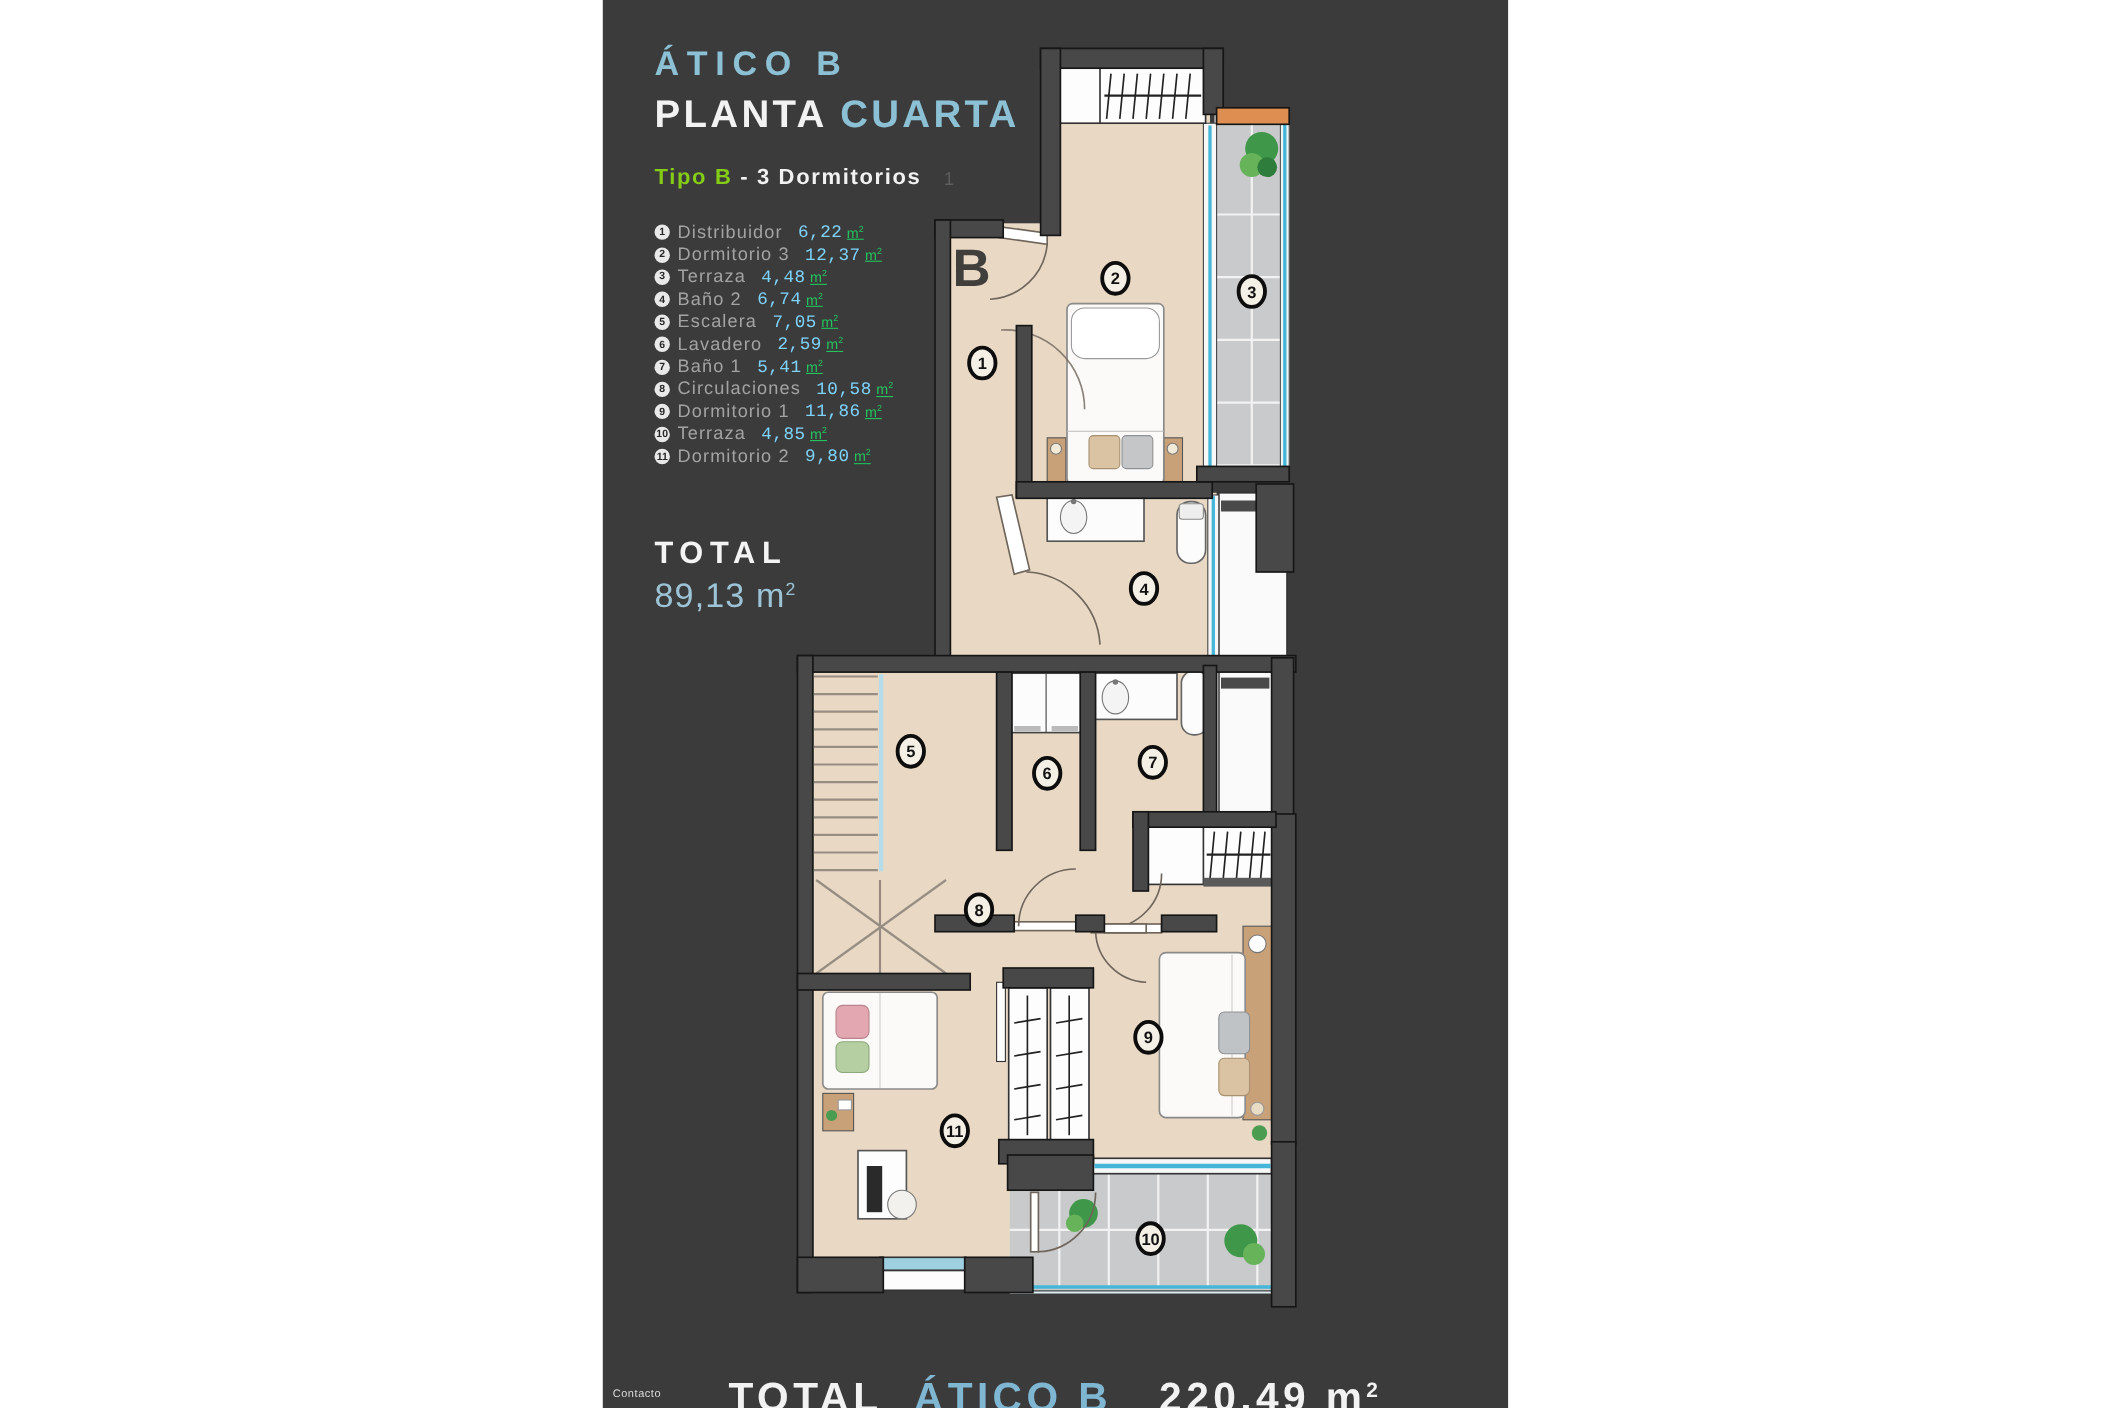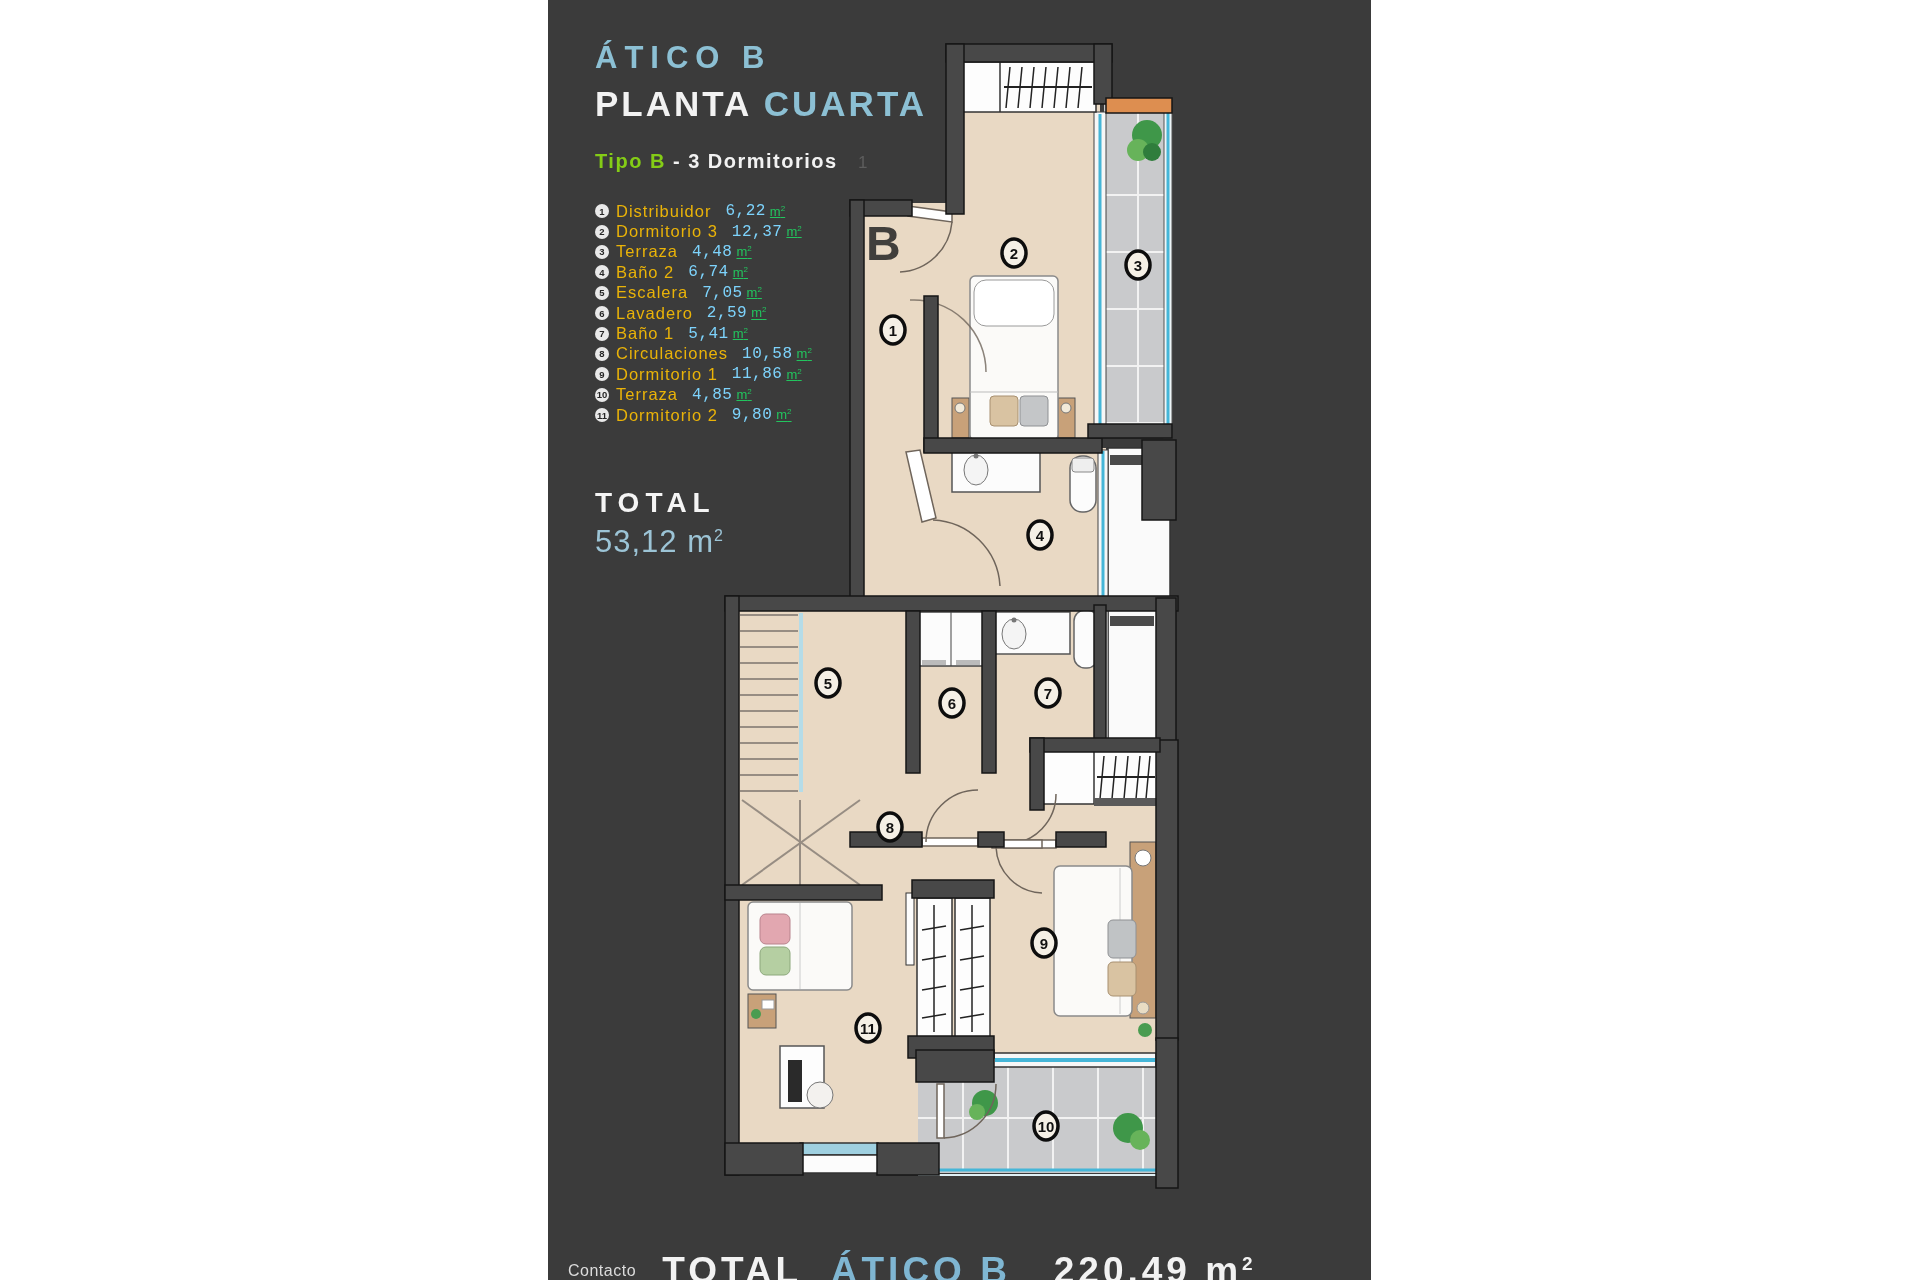--- a/index.html
+++ b/index.html
@@ -10,33 +10,33 @@
              letter-spacing:7px;color:#8cc0d4;}
   .hdr-sub{position:absolute;left:47px;top:84px;font-size:35px;font-weight:bold;letter-spacing:3px;color:#f2f2f2;}
   .hdr-sub .accent{color:#8cc0d4;}
   .type-line{position:absolute;left:47px;top:150px;font-size:20px;font-weight:bold;letter-spacing:1.5px;color:#f2f2f2;}
   .type-line .accent{color:#84cc16;}
   .legend{position:absolute;left:47px;top:201px;}
   .lrow{display:flex;align-items:center;height:20.4px;}
   .badge{display:inline-flex;align-items:center;justify-content:center;width:14px;height:14px;
          border-radius:50%;background:#e9e9e9;color:#262626;font-size:9.5px;font-weight:bold;
          margin-right:7px;flex:none;}
-  .lname{font-size:16.5px;color:#eab308;letter-spacing:1px;white-space:pre;}
+  .lname{font-size:16.5px;color:#a3a3a3;letter-spacing:1px;white-space:pre;}
   .lval{font-size:16px;color:#7dd3fc;margin-left:14px;letter-spacing:0.5px;font-family:Liberation Mono, monospace;}
   .lunit{font-size:13px;color:#22c55e;margin-left:4px;text-decoration:underline;}
   .lunit sup{font-size:8px;}
   .total-label{position:absolute;left:47px;top:487px;font-size:28px;font-weight:bold;
                letter-spacing:6px;color:#f4f4f4;}
   .total-value{position:absolute;left:47px;top:524px;font-size:31px;color:#9cc4d6;letter-spacing:1px;}
   .total-value sup{font-size:16px;}
   .footer{position:absolute;left:0;top:1250px;width:823px;text-align:center;font-size:37px;
           font-weight:bold;letter-spacing:4px;color:#f2f2f2;white-space:nowrap;}
   .footer .accent{color:#7fb6d2;}
   .footer sup{font-size:19px;}
-  .contact{position:absolute;left:20px;top:1262px;font-size:16px;color:#dcdcdc;letter-spacing:0.5px;}
+  .contact{position:absolute;left:9px;top:1262px;font-size:10px;color:#dcdcdc;letter-spacing:0.5px;}
   svg{position:absolute;left:0;top:0;}
   svg text{font-family:"Liberation Sans",sans-serif;}
 </style>
 </head>
 <body>
 
 <div class="page">
   <div class="panel">
 
     <svg width="823" height="1280" viewBox="548 0 823 1280">
@@ -389,21 +389,21 @@
         <div class="lrow">
           <span class="badge">11</span>
           <span class="lname">Dormitorio 2</span>
           <span class="lval">9,80</span>
           <span class="lunit">m<sup>2</sup></span>
         </div>
       </div>
 
     <div class="total-label">TOTAL</div>
     <div class="total-value">
-      <span>53,12</span>
+      <span>89,13</span>
       <span>m</span><sup>2</sup>
     </div>
 
     <div class="footer">
       <span>TOTAL</span>&nbsp;
       <span class="accent">ÁTICO B</span>&nbsp;&nbsp;
       <span>220,49</span>&nbsp;<span>m</span><sup>2</sup>
     </div>
     <div class="contact">Contacto</div>
   </div>

